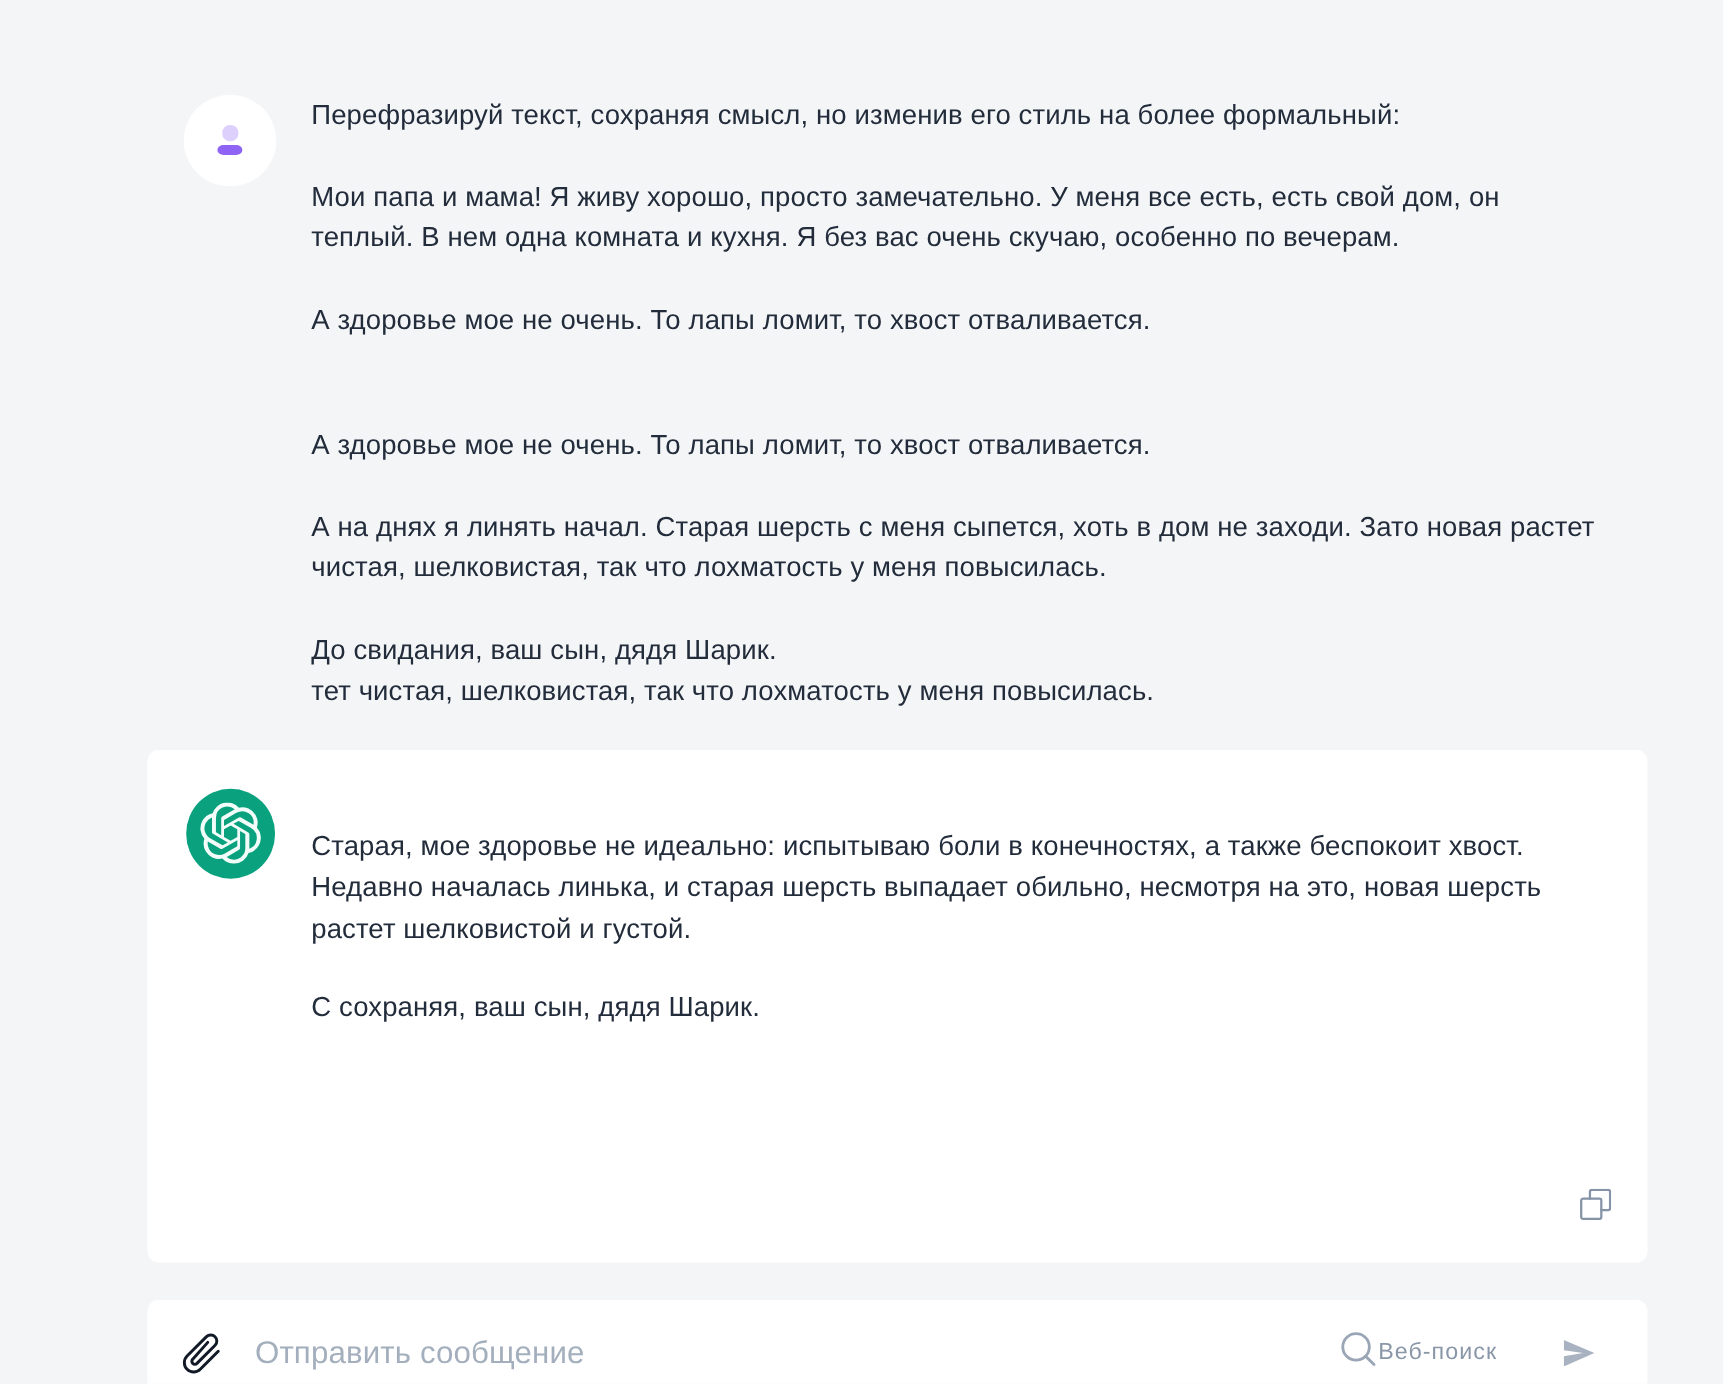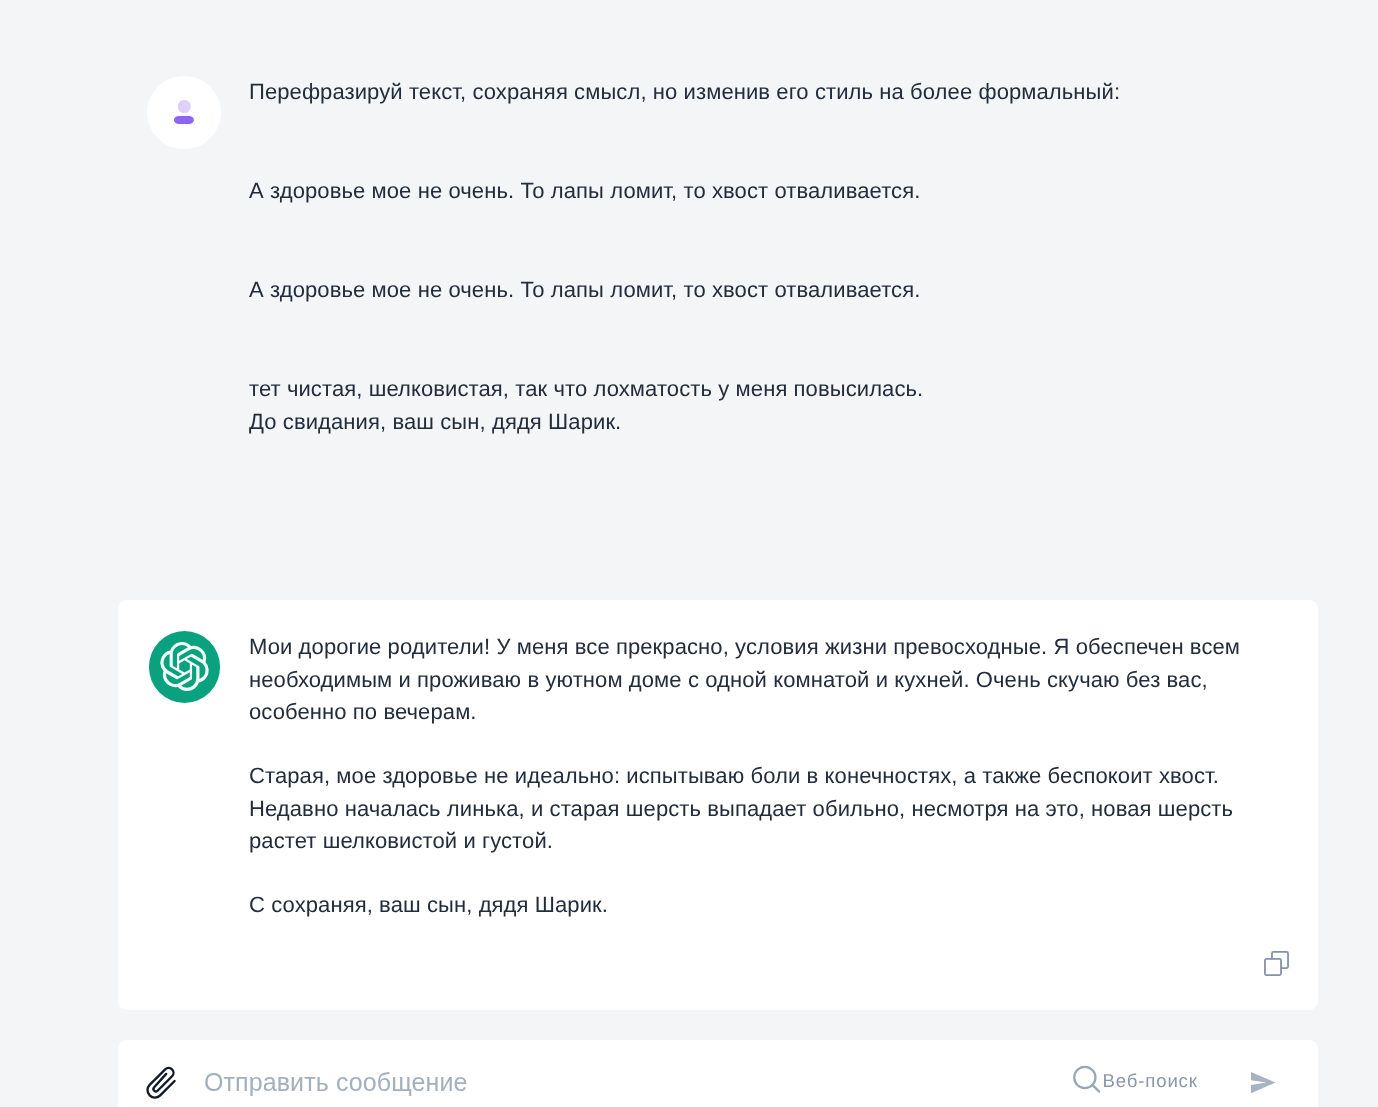--- a/index.html
+++ b/index.html
@@ -116,39 +116,40 @@
 <div class="page">
 
   <div class="msg-user">
     <div class="avatar-user">
       <div class="head"></div>
       <div class="body"></div>
     </div>
     <div class="msg-body txt">
       <p>Перефразируй текст, сохраняя смысл, но изменив его стиль на более формальный:</p>
       <div class="gap-md"></div>
+      <p>Мои папа и мама! Я живу хорошо, просто замечательно. У меня все есть, есть свой дом, он теплый. В нем одна комната и кухня. Я без вас очень скучаю, особенно по вечерам.</p>
       <div class="gap-md"></div>
       <p>А здоровье мое не очень. То лапы ломит, то хвост отваливается.</p>
       <div class="gap-lg"></div>
       <p>А здоровье мое не очень. То лапы ломит, то хвост отваливается.</p>
       <div class="gap-md"></div>
+      <p>А на днях я линять начал. Старая шерсть с меня сыпется, хоть в дом не заходи. Зато новая растет чистая, шелковистая, так что лохматость у меня повысилась.</p>
       <div class="gap-md"></div>
+      <p>До свидания, ваш сын, дядя Шарик.</p>
       <p>тет чистая, шелковистая, так что лохматость у меня повысилась.</p>
-      <p>До свидания, ваш сын, дядя Шарик.</p>
     </div>
   </div>
 
   <div class="msg-assistant">
     <div class="avatar-bot">
       <svg viewBox="0 0 24 24" width="49" height="49" aria-hidden="true">
         <path fill="#f2fdfa" d="M22.2819 9.8211a5.9847 5.9847 0 0 0-.5157-4.9108 6.0462 6.0462 0 0 0-6.5098-2.9A6.0651 6.0651 0 0 0 4.9807 4.1818a5.9847 5.9847 0 0 0-3.9977 2.9 6.0462 6.0462 0 0 0 .7427 7.0966 5.98 5.98 0 0 0 .511 4.9107 6.051 6.051 0 0 0 6.5146 2.9001A5.9847 5.9847 0 0 0 13.2599 24a6.0557 6.0557 0 0 0 5.7718-4.2058 5.9894 5.9894 0 0 0 3.9977-2.9001 6.0557 6.0557 0 0 0-.7475-7.0729zm-9.022 12.6081a4.4755 4.4755 0 0 1-2.8764-1.0408l.1419-.0804 4.7783-2.7582a.7948.7948 0 0 0 .3927-.6813v-6.7369l2.0201 1.1686a.071.071 0 0 1 .038.052v5.5826a4.504 4.504 0 0 1-4.4945 4.4944zm-9.6607-4.1254a4.4708 4.4708 0 0 1-.5346-3.0137l.142.0852 4.783 2.7582a.7712.7712 0 0 0 .7806 0l5.8428-3.3685v2.3324a.0804.0804 0 0 1-.0332.0615L9.74 19.9502a4.4992 4.4992 0 0 1-6.1408-1.6464zM2.3408 7.8956a4.485 4.485 0 0 1 2.3655-1.9728V11.6a.7664.7664 0 0 0 .3879.6765l5.8144 3.3543-2.0201 1.1685a.0757.0757 0 0 1-.071 0l-4.8303-2.7865A4.504 4.504 0 0 1 2.3408 7.872zm16.5963 3.8558L13.1038 8.364 15.1192 7.2a.0757.0757 0 0 1 .071 0l4.8303 2.7913a4.4944 4.4944 0 0 1-.6765 8.1042v-5.6772a.79.79 0 0 0-.407-.667zm2.0107-3.0231l-.142-.0852-4.7735-2.7818a.7759.7759 0 0 0-.7854 0L9.409 9.2297V6.8974a.0662.0662 0 0 1 .0284-.0615l4.8303-2.7866a4.4992 4.4992 0 0 1 6.6802 4.66zM8.3065 12.863l-2.0201-1.1638a.0804.0804 0 0 1-.0379-.0567V6.0742a4.4992 4.4992 0 0 1 7.3757-3.4537l-.142.0805L8.704 5.459a.7948.7948 0 0 0-.3927.6813zm1.0976-2.3654l2.602-1.4998 2.6069 1.4998v2.9994l-2.5974 1.4997-2.6067-1.4997Z"></path>
       </svg>
     </div>
     <div class="msg-body txt">
-      <p>Мои дорогие родители! У меня все прекрасно, условия жизни превосходные. Я обеспечен всем необходимым и проживаю в уютном доме с одной комнатой и кухней. Очень скучаю без вас, особенно по вечерам.</p>
       <div class="gap-sm"></div>
       <p>Старая, мое здоровье не идеально: испытываю боли в конечностях, а также беспокоит хвост. Недавно началась линька, и старая шерсть выпадает обильно, несмотря на это, новая шерсть растет шелковистой и густой.</p>
       <div class="gap-sm"></div>
       <p>С сохраняя, ваш сын, дядя Шарик.</p>
     </div>
     <button class="copy-btn">
       <svg viewBox="0 0 25 25" width="25" height="25" fill="none" stroke="#8493a6" stroke-width="1.8" stroke-linecap="round" stroke-linejoin="round">
         <rect x="0.95" y="7.95" width="16.1" height="16.1" rx="1.5"></rect>
         <path d="M7.95 7.95V2.45a1.5 1.5 0 0 1 1.5-1.5h13.1a1.5 1.5 0 0 1 1.5 1.5v13.1a1.5 1.5 0 0 1-1.5 1.5H17.05"></path>
       </svg>

